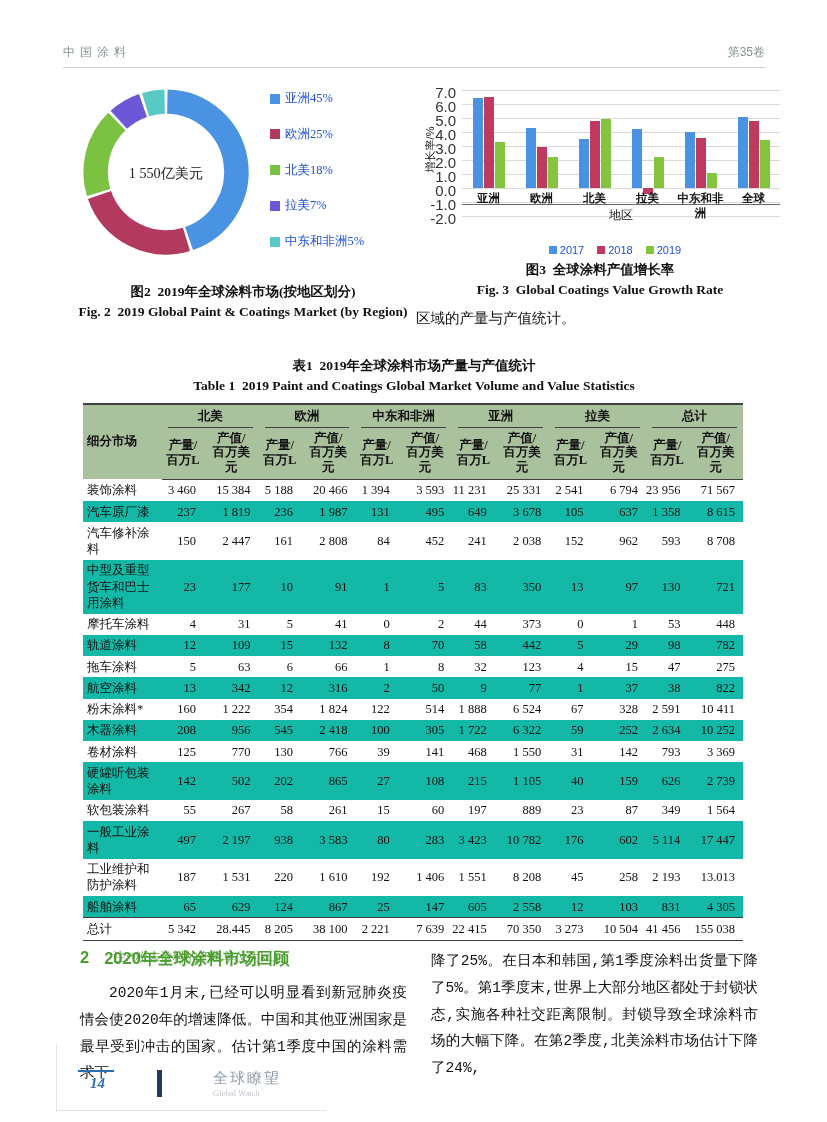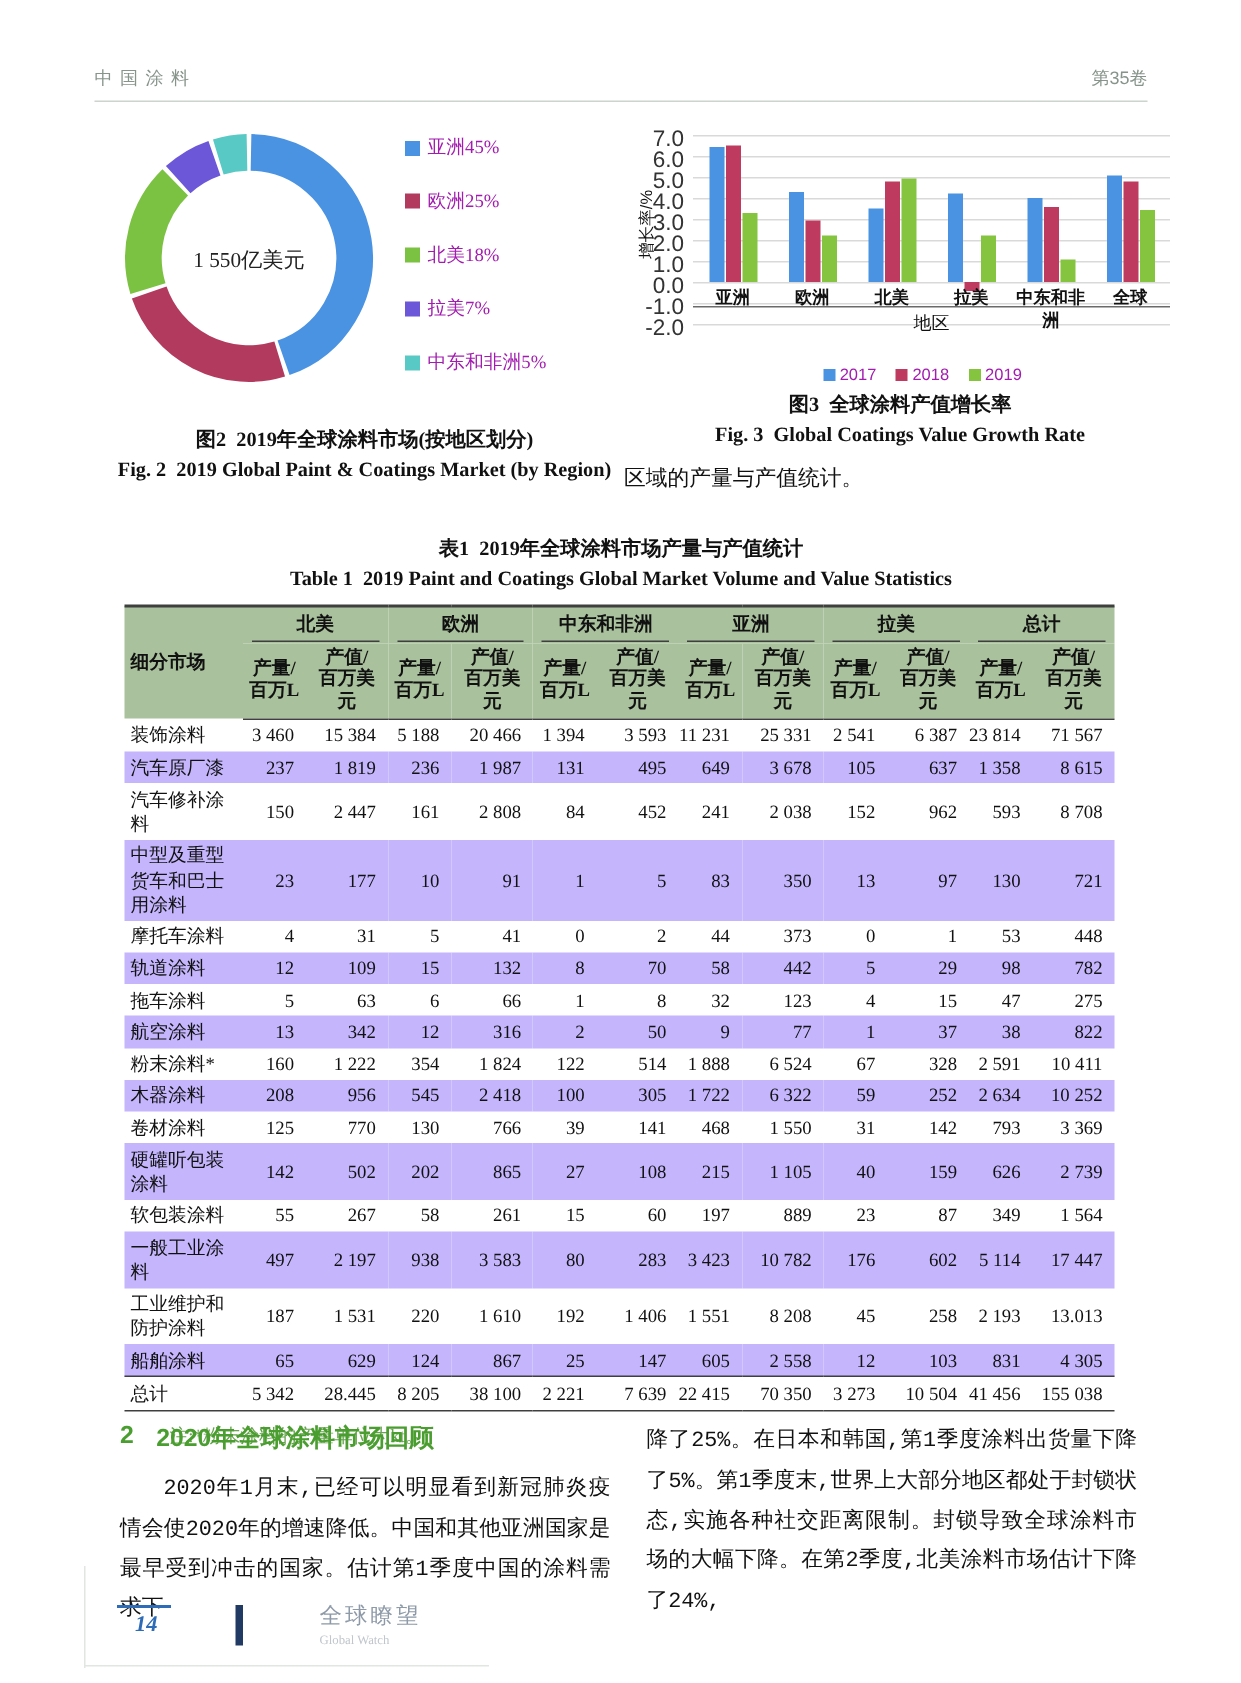--- a/index.html
+++ b/index.html
@@ -12,21 +12,21 @@
           font-family:"Liberation Sans",sans-serif;font-size:12px;color:#87948b;}
   .header .jt{letter-spacing:5px;}
 
   
   .figrow{position:absolute;top:84px;left:78px;width:706px;display:flex;}
   .fig2{width:330px;}
   .fig3{width:368px;margin-left:8px;}
   .donut-wrap{display:flex;align-items:flex-start;margin-bottom:18px;}
   .donut-legend{margin-left:16px;margin-top:6px;height:160px;display:flex;flex-direction:column;
                 justify-content:space-between;}
-  .litem{display:flex;align-items:center;gap:5px;font-size:12.5px;color:#a21caf;}
+  .litem{display:flex;align-items:center;gap:5px;font-size:12.5px;color:#1d4ed8;}
   .lsq{width:10px;height:10px;flex:0 0 10px;}
   .cap{text-align:center;font-weight:bold;font-size:13.5px;white-space:pre-wrap;line-height:1.45;color:#111;}
 
   
   .bar-chart{position:relative;height:152px;font-family:"Liberation Sans",sans-serif;}
   .grid{position:absolute;height:1px;background:#d9d9d9;}
   .ytick{position:absolute;width:36px;text-align:right;font-size:15px;color:#333;}
   .ylab{position:absolute;left:-8px;top:58px;font-size:11px;color:#111;transform:rotate(-90deg);}
   .bar{position:absolute;}
   .cat{position:absolute;text-align:center;font-size:11.5px;font-weight:600;color:#111;}
@@ -45,21 +45,21 @@
         border-top:2px solid #3f3f3f;border-bottom:1.5px solid #3f3f3f;font-size:12.5px;}
   thead{background:#a9c19c;}
   thead th{font-weight:bold;color:#111;}
   th.corner{text-align:left;padding-left:4px;font-size:12.5px;}
   th.grp{text-align:center;padding-top:3px;}
   .grpline{border-bottom:1px solid #3f3f3f;margin:0 5px;padding-bottom:2px;}
   th.sub{white-space:pre-line;line-height:1.18;text-align:center;font-weight:bold;padding:2px 0 4px;}
   thead tr:last-child th{border-bottom:1.5px solid #3f3f3f;}
   tbody td{padding:2.5px 8px 2.5px 0;text-align:right;vertical-align:middle;line-height:1.3;color:#111;}
   tbody td.lbl{text-align:left;padding:2.5px 1px 2.5px 4px;}
-  tr.alt{background:#c4b5fd;}
+  tr.alt{background:#14b8a6;}
   tr.total td{border-top:1px solid #3f3f3f;}
   .note{margin-top:8px;padding-left:30px;font-size:12.5px;color:#69a351;}
 
   
   .section{position:absolute;top:948px;left:80px;width:678px;display:flex;gap:24px;}
   .colL,.colR{width:327px;}
   .h2{font-family:"Liberation Sans",sans-serif;font-size:16.5px;font-weight:bold;color:#4a9e2f;
       margin:0 0 10px 0;display:flex;}
   .h2 .hsp{margin-left:15px;}
   p.body{margin:0;font-size:14.5px;line-height:1.85;text-align:justify;color:#111;font-family:Liberation Mono, monospace;}
@@ -273,22 +273,22 @@
             <td class="lbl">装饰涂料</td>
             <td>3 460</td>
             <td>15 384</td>
             <td>5 188</td>
             <td>20 466</td>
             <td>1 394</td>
             <td>3 593</td>
             <td>11 231</td>
             <td>25 331</td>
             <td>2 541</td>
-            <td>6 387</td>
-            <td>23 814</td>
+            <td>6 794</td>
+            <td>23 956</td>
             <td>71 567</td>
           </tr>
           <tr class="alt">
             <td class="lbl">汽车原厂漆</td>
             <td>237</td>
             <td>1 819</td>
             <td>236</td>
             <td>1 987</td>
             <td>131</td>
             <td>495</td>

